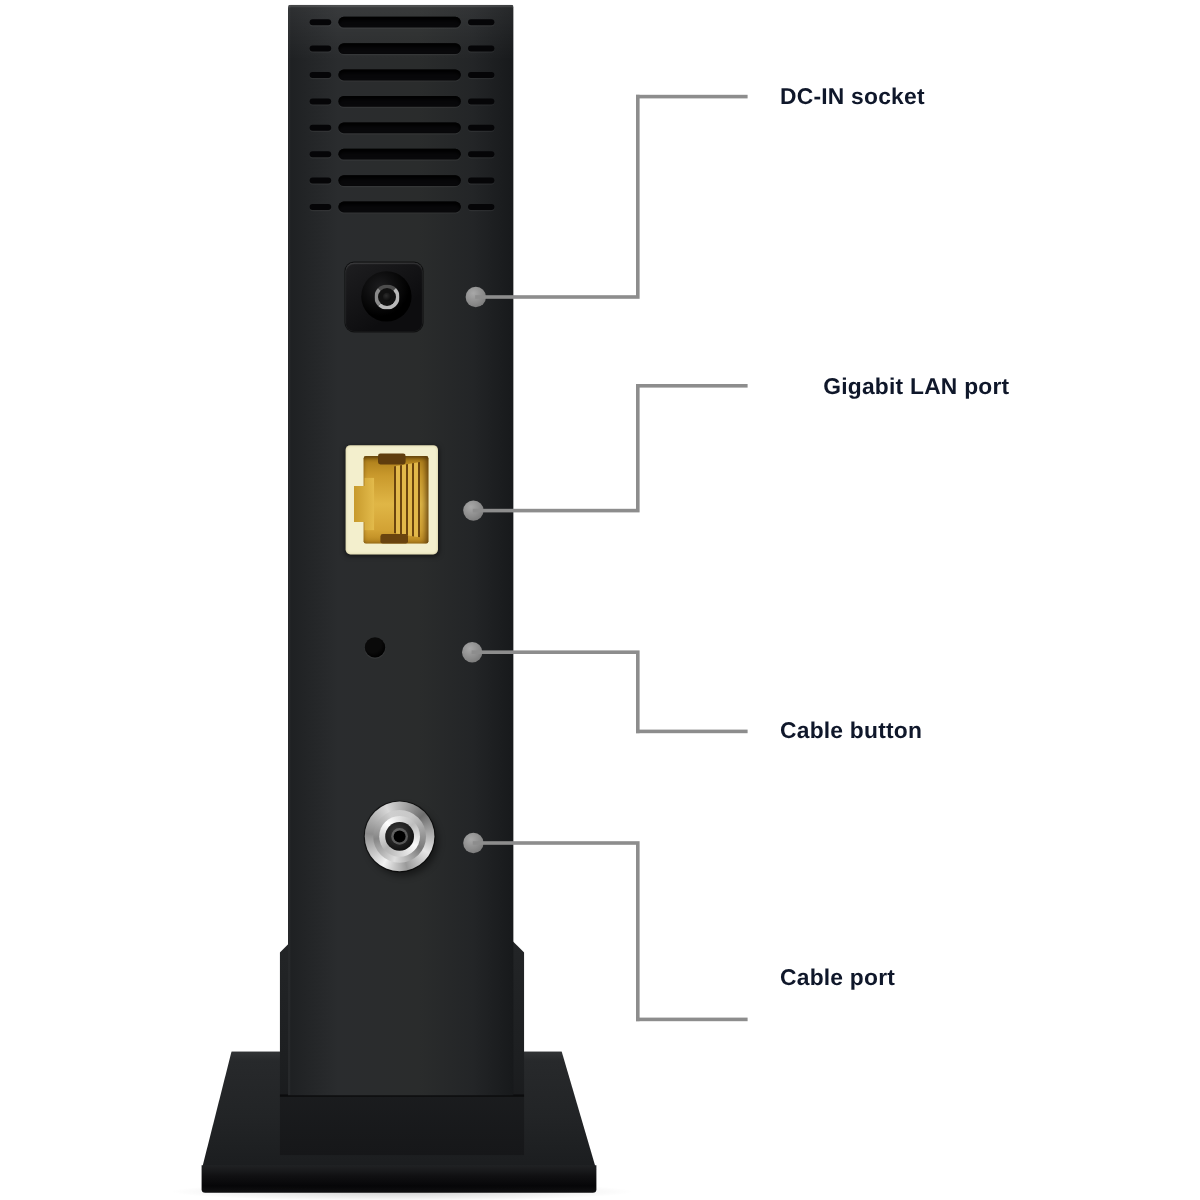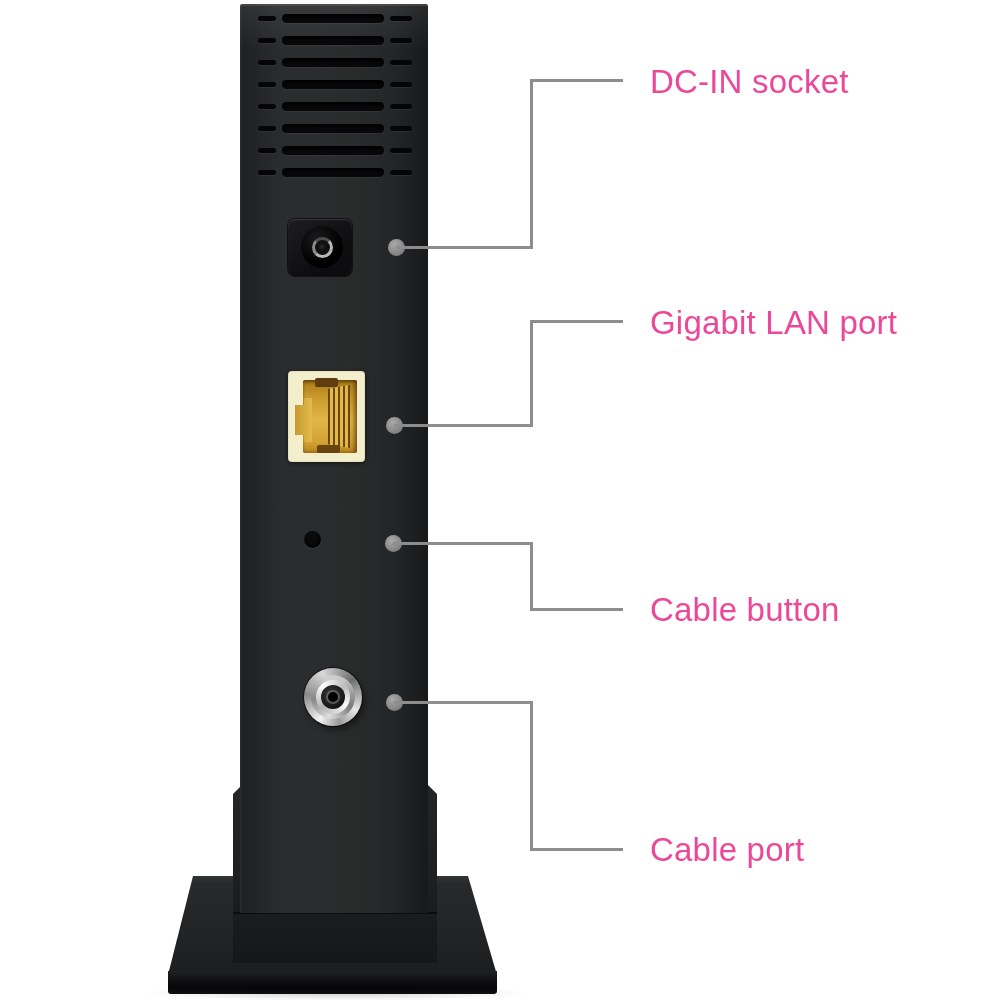--- a/index.html
+++ b/index.html
@@ -142,21 +142,21 @@
   }
 
   
   .seg { position:absolute; background:#8d8d8d; }
   .dot {
     position:absolute; width:17px; height:17px; border-radius:50%;
     background:radial-gradient(circle at 38% 32%, #a8a8a8, #8a8a8a 55%, #6e6e6e 100%);
   }
   .callout-label {
     position:absolute; transform:translateY(-50%);
-    font-size:33px; color:#ec4899; white-space:nowrap; letter-spacing:0.2px;
+    font-size:19px; color:#0f172a; white-space:nowrap; letter-spacing:0.2px;font-weight:bold;
   }
 </style>
 </head>
 <body>
 
 <div class="scene">
 
   <div class="base-top"></div>
   <div class="base-front"></div>
   <div class="floor-shadow"></div>
@@ -241,32 +241,32 @@
     <span class="seg" style="left:530px; top:79px; width:3px; height:170px;"></span>
     <span class="seg" style="left:530px; top:79px; width:93px; height:3px;"></span>
     <span class="callout-label" style="left:650px; top:82px;">DC-IN socket</span>
   </div>
 
   <div>
     <span class="dot" style="left:386px; top:417px;"></span>
     <span class="seg" style="left:394px; top:424px; width:136px; height:3px;"></span>
     <span class="seg" style="left:530px; top:320px; width:3px; height:107px;"></span>
     <span class="seg" style="left:530px; top:320px; width:93px; height:3px;"></span>
-    <span class="callout-label" style="left:650px; top:323px;">Gigabit LAN port</span>
+    <span class="callout-label" style="left:686px; top:323px;">Gigabit LAN port</span>
   </div>
 
   <div>
     <span class="dot" style="left:385px; top:535px;"></span>
     <span class="seg" style="left:393px; top:542px; width:137px; height:3px;"></span>
     <span class="seg" style="left:530px; top:542px; width:3px; height:69px;"></span>
     <span class="seg" style="left:530px; top:608px; width:93px; height:3px;"></span>
     <span class="callout-label" style="left:650px; top:610px;">Cable button</span>
   </div>
 
   <div>
     <span class="dot" style="left:386px; top:694px;"></span>
     <span class="seg" style="left:394px; top:701px; width:136px; height:3px;"></span>
     <span class="seg" style="left:530px; top:701px; width:3px; height:150px;"></span>
     <span class="seg" style="left:530px; top:848px; width:93px; height:3px;"></span>
-    <span class="callout-label" style="left:650px; top:850px;">Cable port</span>
+    <span class="callout-label" style="left:650px; top:816px;">Cable port</span>
   </div>
 
 </div>
 
 </body></html>

